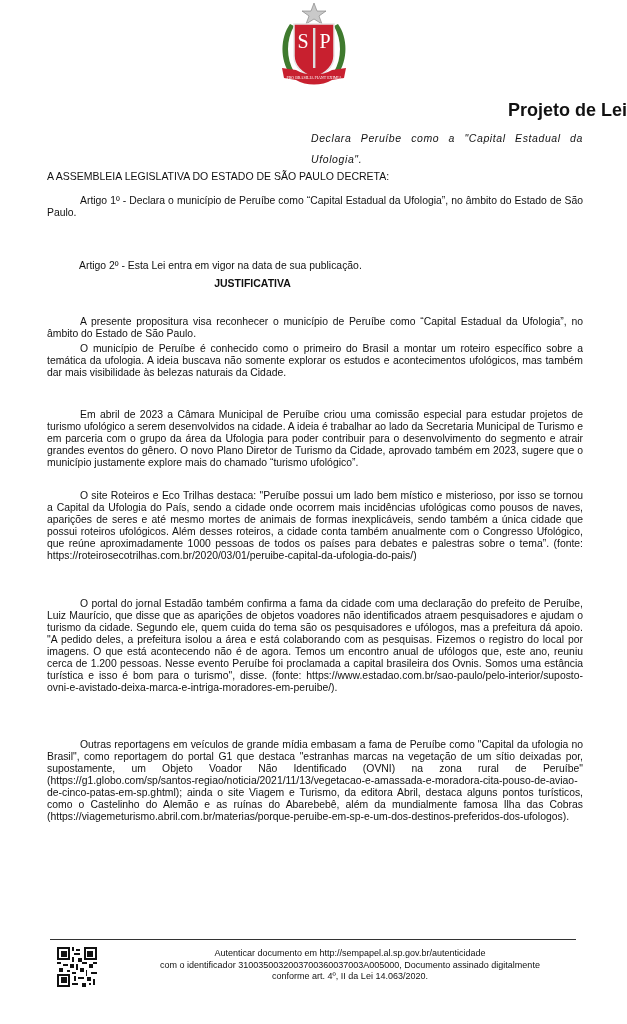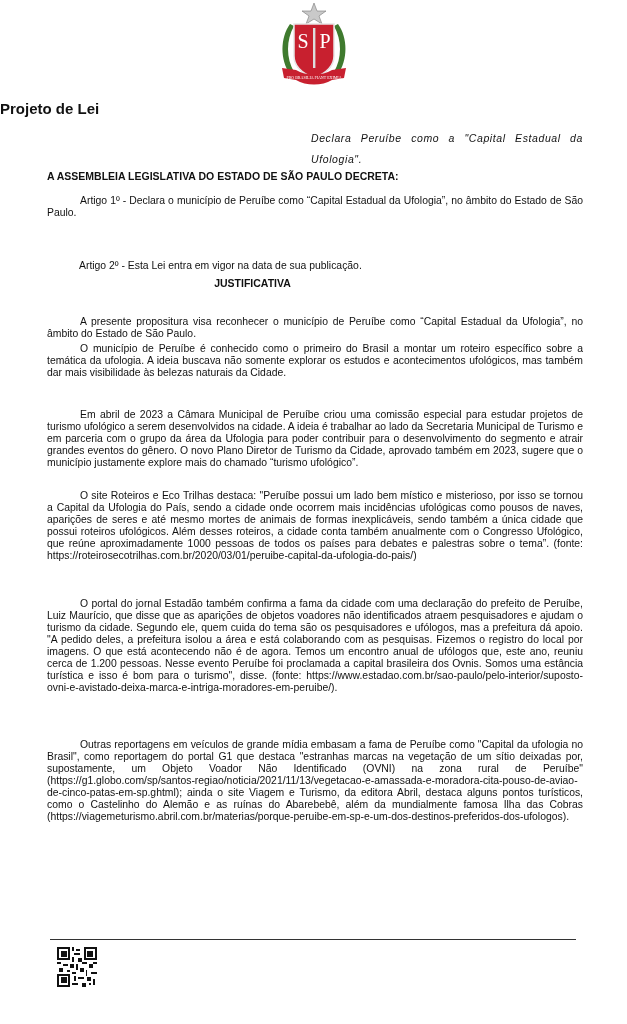--- a/index.html
+++ b/index.html
@@ -1,24 +1,24 @@
 <!DOCTYPE html>
 <html><head>
 <meta charset="utf-8">
 <style>
   html, body { margin: 0; padding: 0; background: #ffffff; }
   body { width: 627px; height: 1024px; position: relative; overflow: hidden;
          font-family: "Liberation Sans", sans-serif; color: #111; }
   .page { position: absolute; left: 0; top: 0; width: 627px; height: 1024px; }
   .logo { position: absolute; left: 276px; top: 2px; width: 76px; height: 88px; }
-  .title { position: absolute; left: 0; width: 627px; top: 100px; text-align: left;
-           font-weight: bold; font-size: 15px; }
+  .title { position: absolute; left: 0; width: 627px; top: 100px; text-align: right;
+           font-weight: bold; font-size: 18px; }
   .ementa { position: absolute; left: 311px; top: 128px; width: 272px; font-style: italic;
             font-size: 10.5px; line-height: 21px; text-align: justify; letter-spacing: 0.6px; }
-  .decreta { position: absolute; left: 47px; top: 170px; font-weight: bold; font-size: 10.5px; }
+  .decreta { position: absolute; left: 47px; top: 170px; font-weight: normal; font-size: 10.5px; }
   .body-text { position: absolute; left: 47px; width: 536px; font-size: 10.4px;
                line-height: 12px; text-align: justify; }
   .ind { text-indent: 33px; }
   .ind2 { text-indent: 32px; }
   .just { position: absolute; left: 0; width: 505px; top: 277px; text-align: center;
           font-weight: bold; font-size: 10.5px; }
   .footer-rule { position: absolute; left: 50px; top: 939px; width: 526px; height: 1px; background: #333; }
   .qr { position: absolute; left: 57px; top: 947px; width: 40px; height: 40px; }
   .footer-text { position: absolute; left: 110px; width: 480px; top: 948px; text-align: center;
                  font-size: 9px; line-height: 11.5px; }
@@ -93,14 +93,19 @@
       <rect x="9" y="15" width="1" height="3"></rect>
         <rect x="11" y="16" width="3" height="1"></rect>
         <rect x="16" y="16" width="2" height="2"></rect>
       <rect x="19" y="17" width="1" height="3"></rect>
         <rect x="8" y="19" width="3" height="1"></rect>
         <rect x="13" y="19" width="2" height="2"></rect>
       <rect x="17" y="19" width="1" height="1"></rect>
     </g>
   </svg>
 
+  <div class="footer-text">
+    <div>Autenticar documento em http://sempapel.al.sp.gov.br/autenticidade</div>
+    <div>com o identificador 3100350032003700360037003A005000, Documento assinado digitalmente</div>
+    <div>conforme art. 4º, II da Lei 14.063/2020.</div>
+  </div>
 
 </div>
 
 </body></html>

